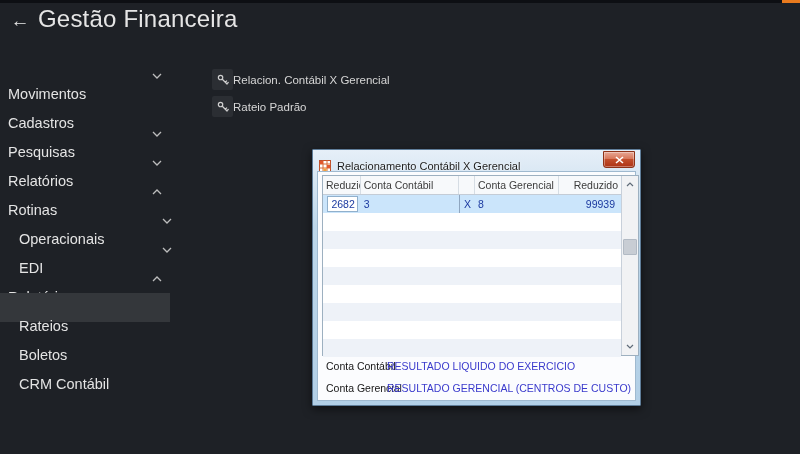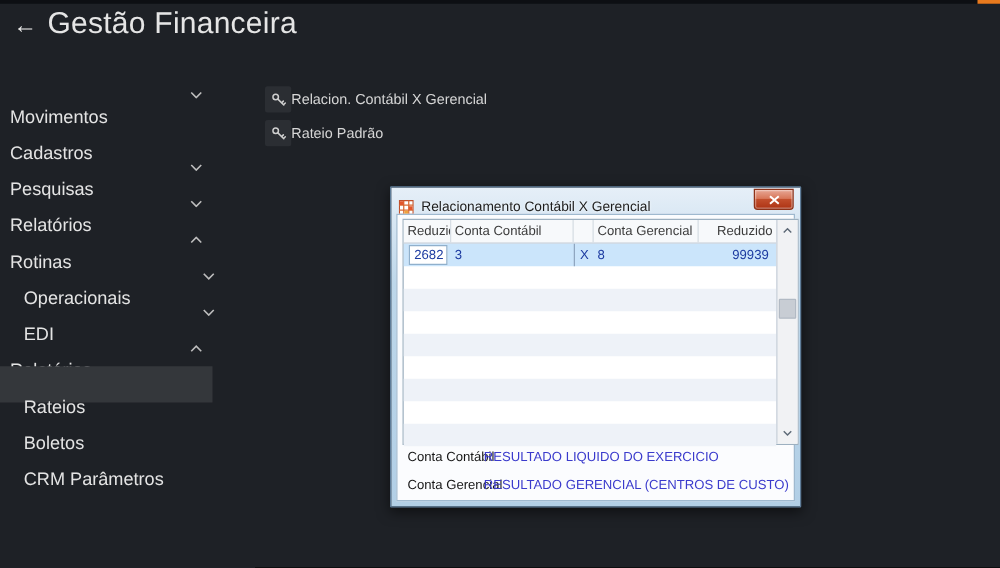--- a/index.html
+++ b/index.html
@@ -160,21 +160,21 @@
           </svg>
         </span>
     </div>
     <div class="side-item lvl1 selected">
       <span class="lbl">Rateios</span>
     </div>
     <div class="side-item lvl1">
       <span class="lbl">Boletos</span>
     </div>
     <div class="side-item lvl1">
-      <span class="lbl">CRM Parâmetros</span>
+      <span class="lbl">CRM Contábil</span>
     </div>
   </div>
 
   <div class="shortcuts">
     <div class="shortcut">
       <span class="key-btn">
         <span>
             <svg width="14" height="14" viewBox="0 0 16 16">
               <circle cx="5.2" cy="5.2" r="2.5" fill="none" stroke="#cfcfcf" stroke-width="1.4"></circle>
               <path d="M7.2 7.2 L12.6 12.6 M10.6 10.6 L12.2 9 M12.4 12.4 L14 10.8" fill="none" stroke="#cfcfcf" stroke-width="1.4" stroke-linecap="round"></path>

